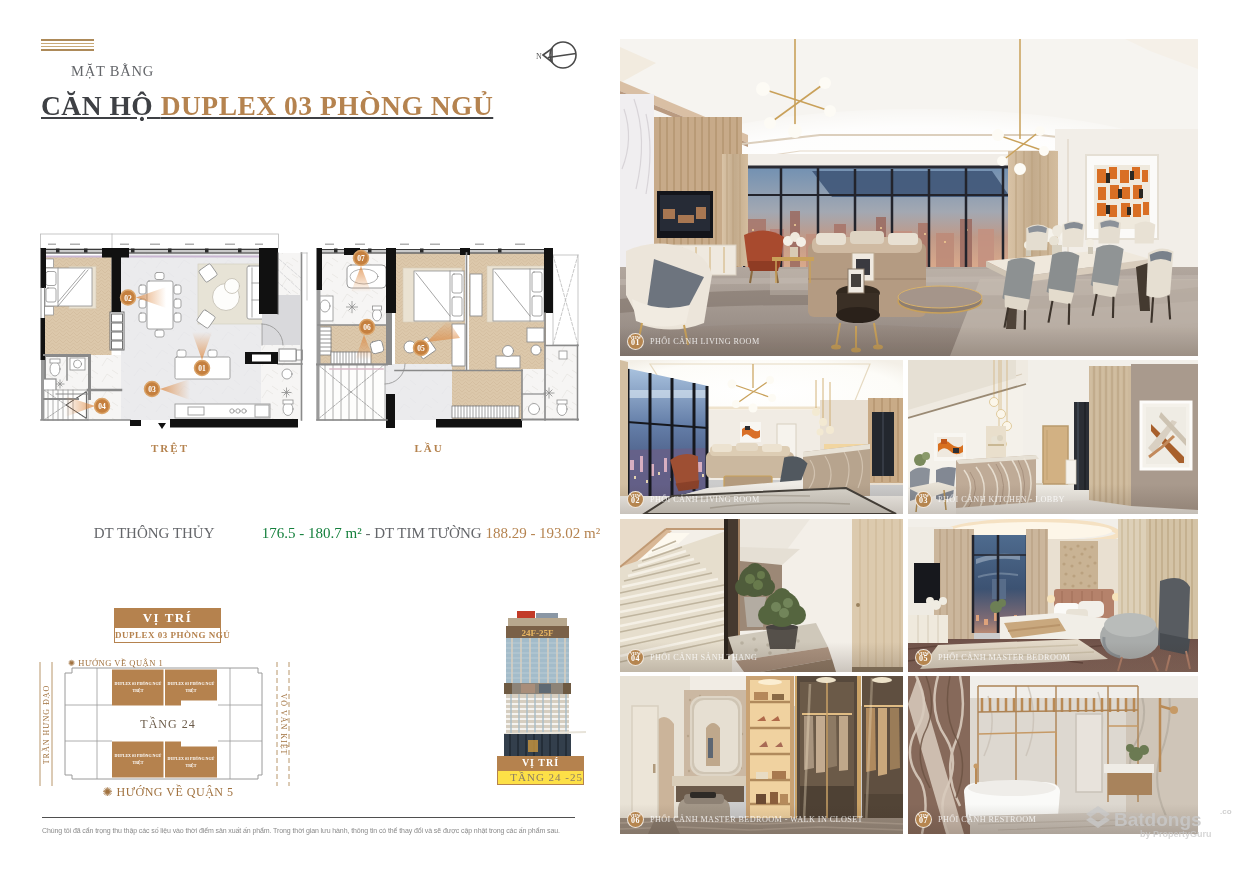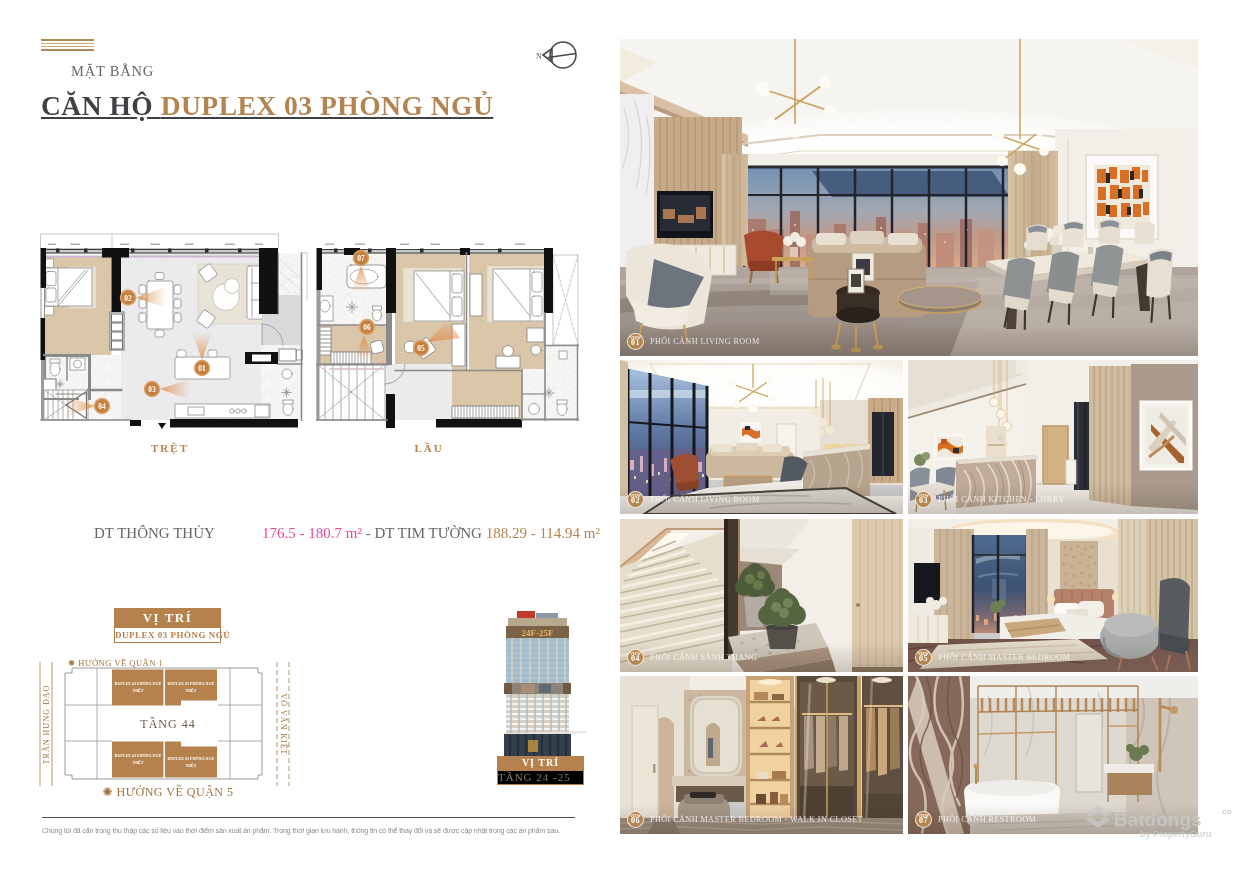--- a/index.html
+++ b/index.html
@@ -646,39 +646,39 @@
         <line x1="566" y1="734" x2="566" y2="757"></line>
   </g>
   <rect x="528" y="740" width="10" height="12" fill="#c9963f" opacity="0.8"></rect>
 </g>
 </svg>
 
 <div class="abs" style="left:120px;top:442px;width:100px;text-align:center;font-size:11px;font-weight:bold;color:#b5834f;letter-spacing:2px;">TRỆT</div>
 
 <div class="abs" style="left:379px;top:442px;width:100px;text-align:center;font-size:11px;font-weight:bold;color:#b5834f;letter-spacing:2px;">LẦU</div>
 
-<div class="abs" style="left:0px;top:525px;width:694px;text-align:center;font-size:15px;color:#64666a;">DT THÔNG THỦY <span style="color:#ec4899;margin-left:44px;">176.5 - 180.7 m²</span> - DT TIM TƯỜNG <span style="color:#b5834f;">188.29 - 114.94 m²</span></div>
+<div class="abs" style="left:0px;top:525px;width:694px;text-align:center;font-size:15px;color:#64666a;">DT THÔNG THỦY <span style="color:#15803d;margin-left:44px;">176.5 - 180.7 m²</span> - DT TIM TƯỜNG <span style="color:#b5834f;">188.29 - 193.02 m²</span></div>
 
 <div class="abs" style="left:114px;top:608px;width:107px;height:19px;background:#b5824e;color:#fff;text-align:center;font-size:13px;font-weight:bold;letter-spacing:1.5px;line-height:19px;">VỊ TRÍ</div>
 
 <div class="abs" style="left:114px;top:627px;width:105px;height:14px;border:1px solid #b5824e;background:#fff;color:#b5824e;text-align:center;white-space:nowrap;font-size:9px;font-weight:bold;letter-spacing:0.5px;line-height:14px;">DUPLEX 03 PHÒNG NGỦ</div>
 
 <div class="abs" style="left:68px;top:658px;width:200px;text-align:left;font-size:8.5px;color:#a0713e;letter-spacing:0.5px;">✺ HƯỚNG VỀ QUẬN 1</div>
 
 <div class="abs" style="left:68px;top:785px;width:200px;text-align:center;font-size:12px;color:#a0713e;letter-spacing:0.5px;">✺ HƯỚNG VỀ QUẬN 5</div>
 
 <div class="abs" style="left:-4px;top:720px;width:100px;text-align:center;font-size:8px;color:#a0713e;letter-spacing:1px;transform:rotate(-90deg);">TRẦN HƯNG ĐẠO</div>
 
 <div class="abs" style="left:233px;top:720px;width:100px;text-align:center;font-size:8px;color:#a0713e;letter-spacing:1px;transform:rotate(90deg);">VÕ VĂN KIỆT</div>
 
-<div class="abs" style="left:118px;top:717px;width:100px;text-align:center;font-size:12px;color:#6b5b49;letter-spacing:1px;">TẦNG 44</div>
+<div class="abs" style="left:118px;top:717px;width:100px;text-align:center;font-size:12px;color:#6b5b49;letter-spacing:1px;">TẦNG 24</div>
 
 <div class="abs" style="left:497px;top:756px;width:87px;height:14px;background:#b5824e;color:#fff;text-align:center;font-size:10px;font-weight:bold;letter-spacing:1px;line-height:14px;">VỊ TRÍ</div>
 
-<div class="abs" style="left:497px;top:770px;width:85px;height:13px;border:1px solid #b5824e;background:#000000;color:#8a7a68;text-align:left;font-size:11px;letter-spacing:1px;line-height:13px;">TẦNG 24 -25</div>
+<div class="abs" style="left:497px;top:770px;width:85px;height:13px;border:1px solid #b5824e;background:#fde047;color:#8a7a68;text-align:right;font-size:11px;letter-spacing:1px;line-height:13px;">TẦNG 24 -25</div>
 
 <div class="abs" style="left:42px;top:817px;width:533px;height:0;border-top:1.5px solid #4f4f4f;"></div>
 
 <div class="abs" style="left:42px;top:827px;white-space:nowrap;font-size:7px;letter-spacing:-0.1px;color:#8a8a8a;font-family:'Liberation Sans',sans-serif;">Chúng tôi đã cẩn trọng thu thập các số liệu vào thời điểm sản xuất ấn phẩm. Trong thời gian lưu hành, thông tin có thể thay đổi và sẽ được cập nhật trong các ấn phẩm sau.</div>
 
 <div class="photo" style="left:620px;top:39px;width:578px;height:317px;">
   <svg width="578" height="317" viewBox="0 0 578 317">
   <defs>
     <linearGradient id="p1sky" x1="0" y1="0" x2="0" y2="1">
       <stop offset="0" stop-color="#7291b2"></stop>

